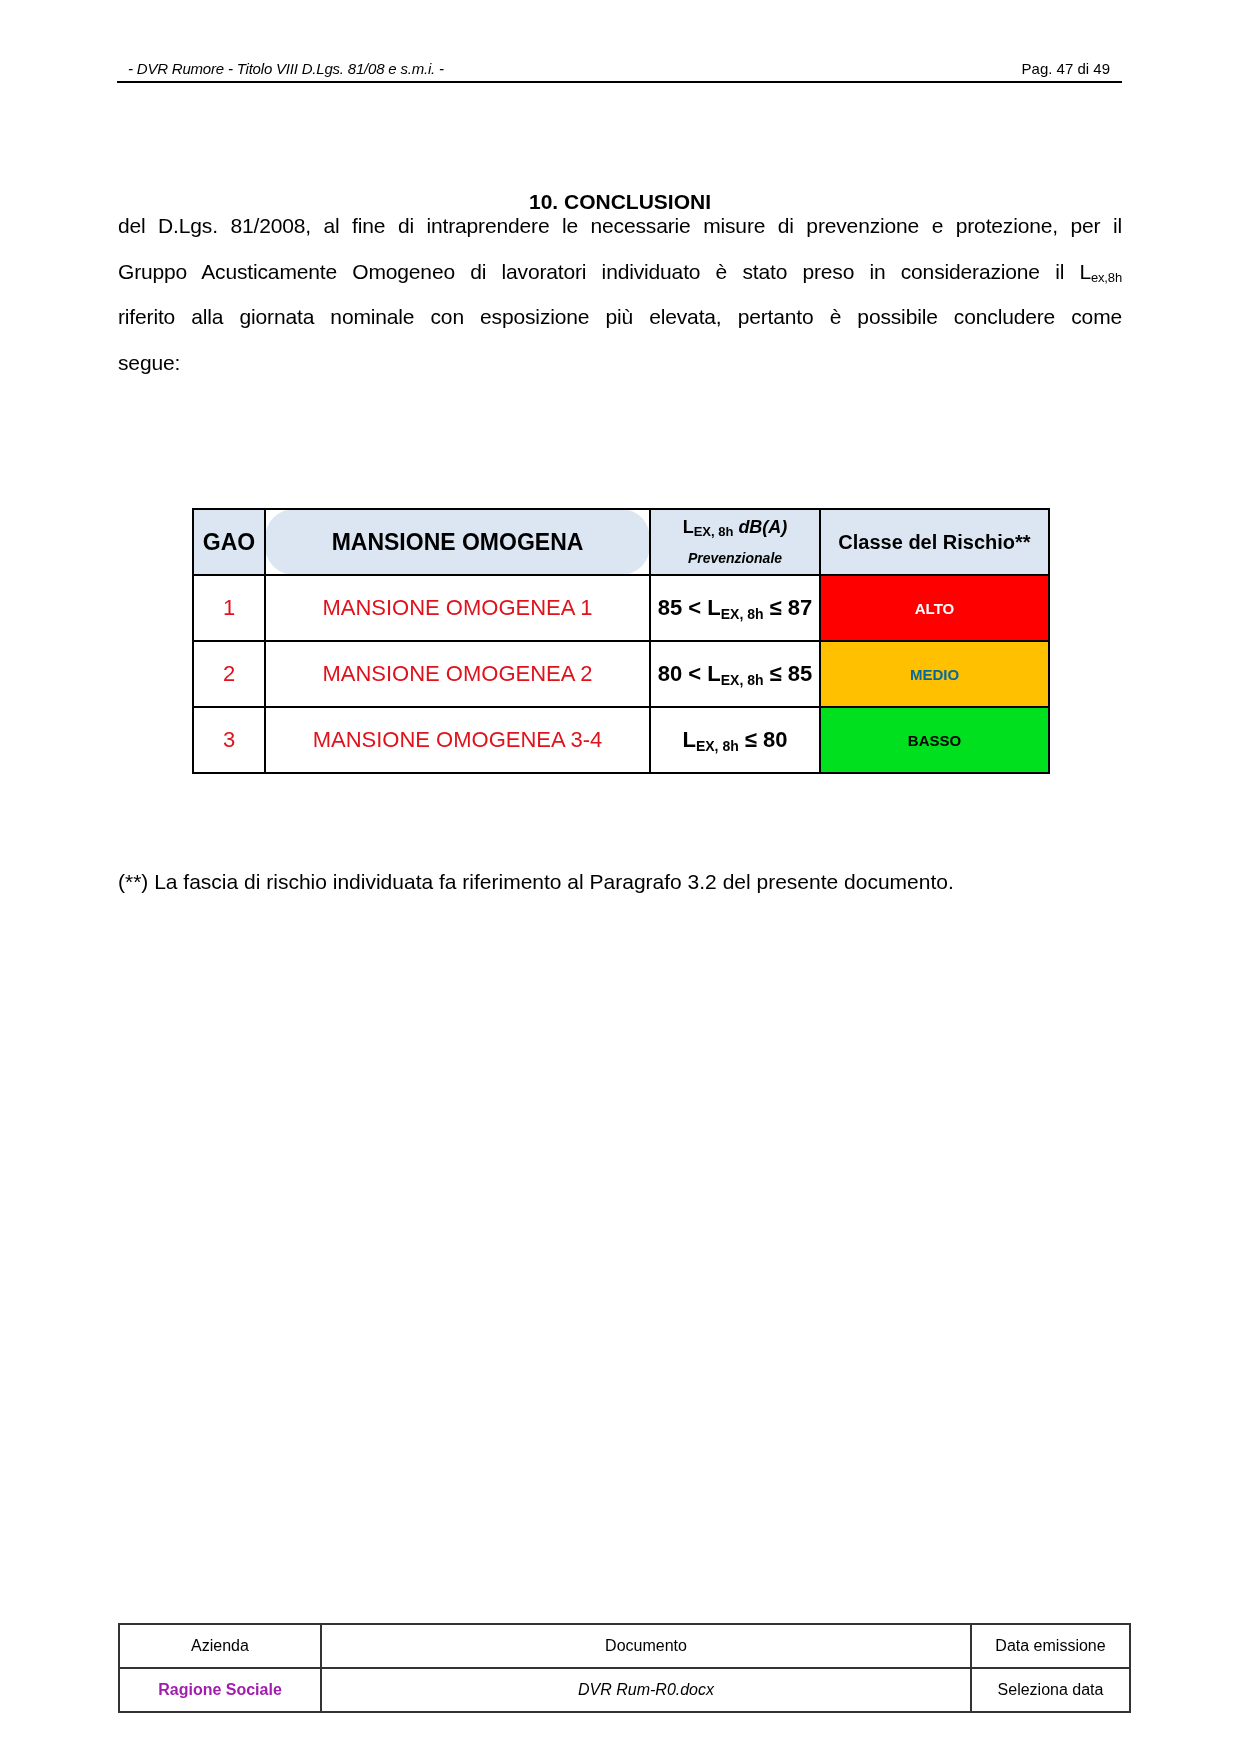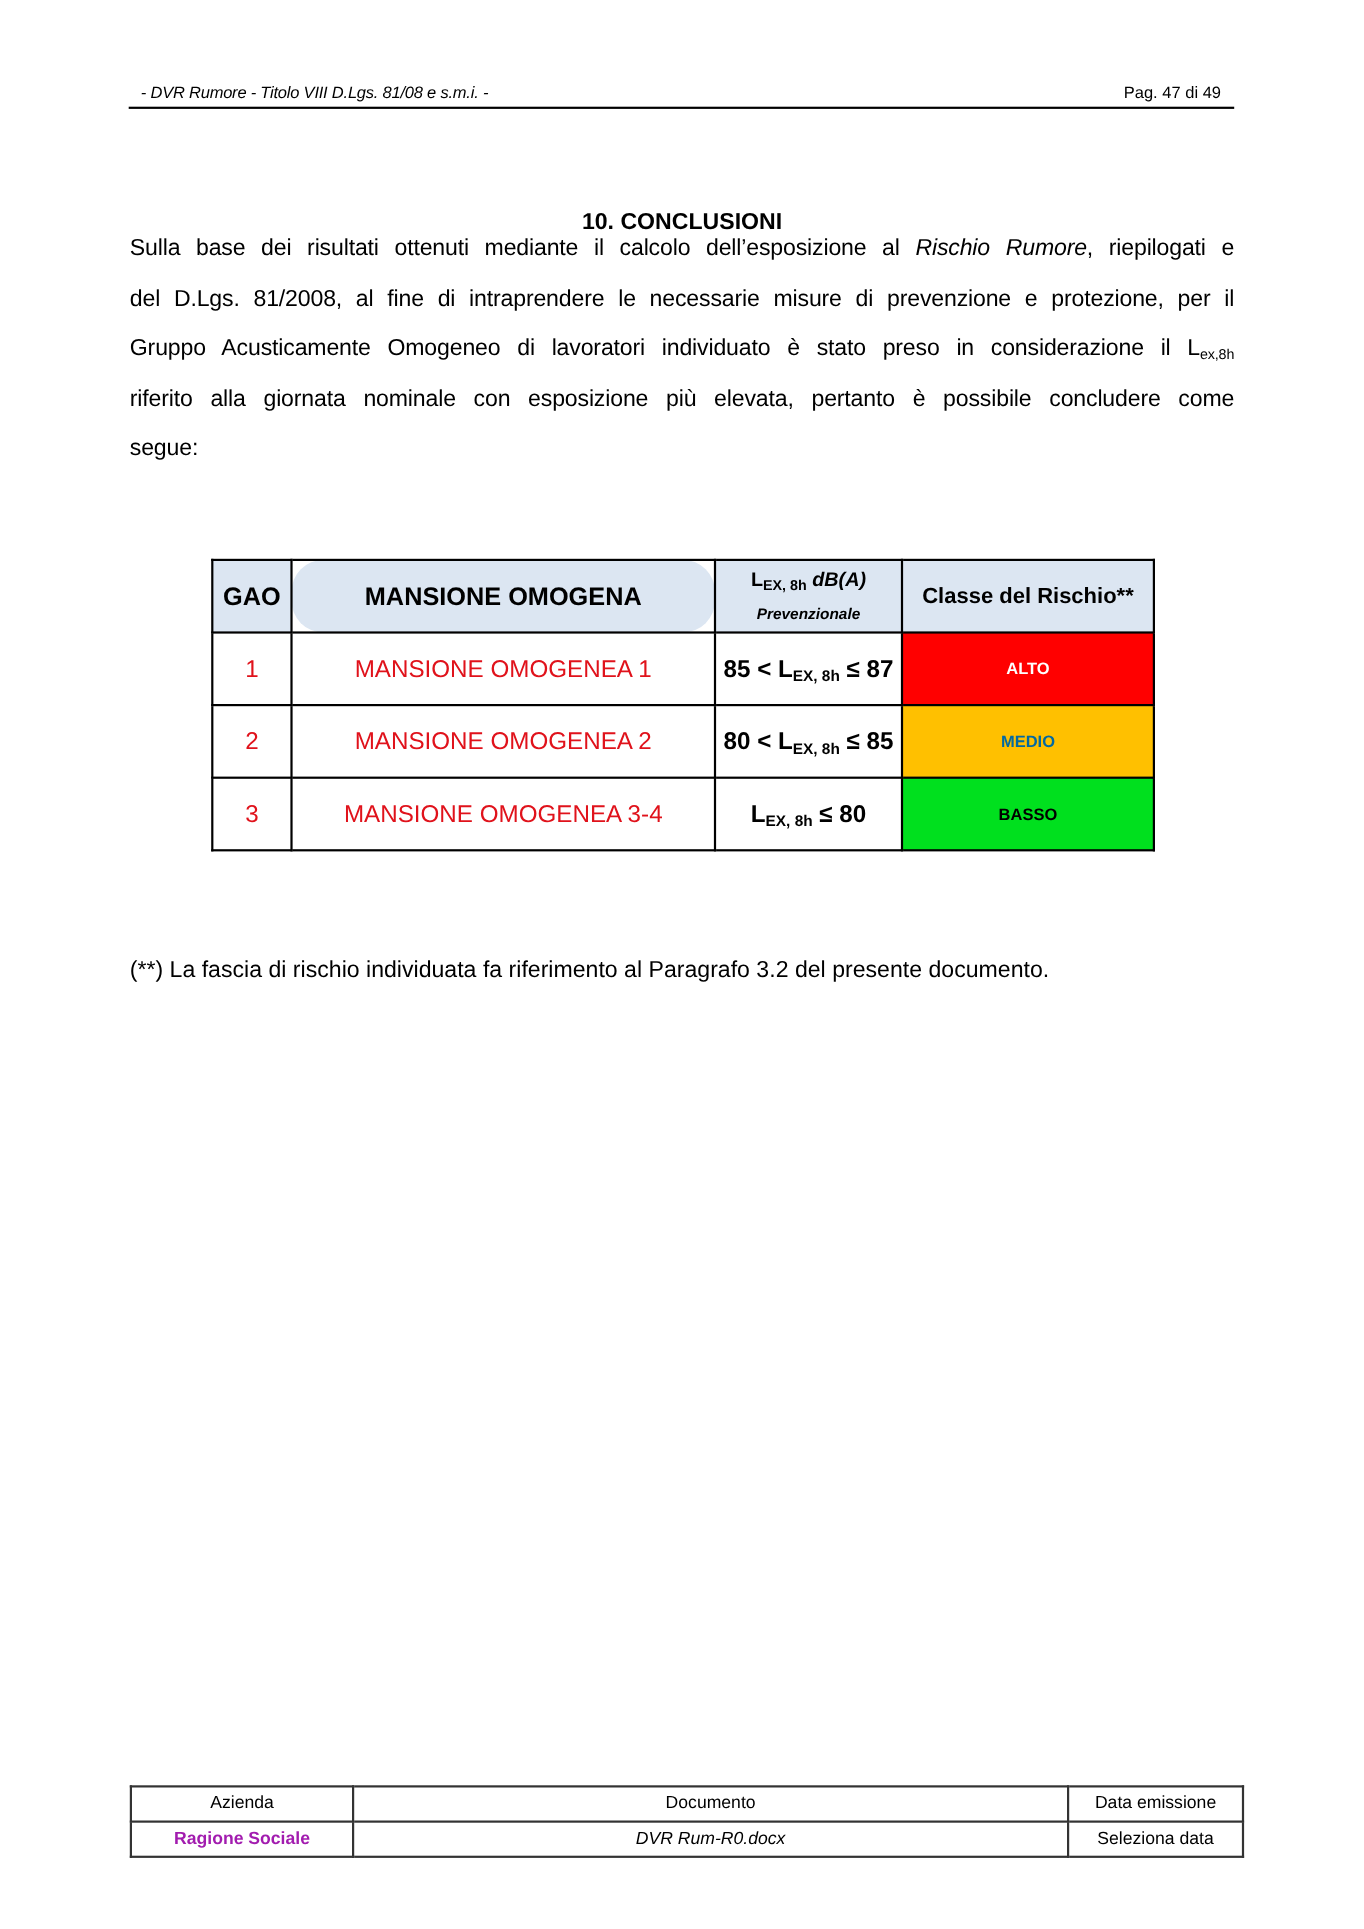--- a/index.html
+++ b/index.html
@@ -1,19 +1,19 @@
 <!DOCTYPE html>
 <html><head>
 <meta charset="utf-8">
 <style>
   * { box-sizing: border-box; margin: 0; padding: 0; }
   html, body { width: 1240px; height: 1754px; background: #ffffff; }
   body { position: relative; font-family: "Liberation Sans", sans-serif; color: #000; overflow: hidden; }
 
-  .page-header { position: absolute; left: 117px; top: 72px; width: 1005px; height: 27px; border-bottom: 2px solid #000; }
+  .page-header { position: absolute; left: 117px; top: 56px; width: 1005px; height: 27px; border-bottom: 2px solid #000; }
   .hdr-left { position: absolute; left: 11px; top: 4px; font-style: italic; font-size: 15px; letter-spacing: -0.2px; }
   .hdr-right { position: absolute; right: 12px; top: 4px; font-size: 15px; }
 
   .section-title { position: absolute; left: 0; width: 1240px; top: 150px; text-align: center; font-weight: bold; font-size: 21px; margin-top: 40px; }
 
   .body-para { position: absolute; left: 118px; top: 203px; width: 1004px; font-size: 21px; line-height: 45.6px; text-align: justify; letter-spacing: -0.15px; }
   .body-para .line { display: block; text-align: justify; text-align-last: justify; height: 45.6px; white-space: nowrap; }
   .body-para .line.last { text-align-last: left; }
   .sub { font-size: 13px; vertical-align: -3px; }
 
@@ -34,39 +34,38 @@
   .lex-cell { font-size: 22px; font-weight: bold; white-space: nowrap; }
   .lex-cell .sub { font-size: 14px; vertical-align: -4px; }
   .cls-cell { font-size: 15px; font-weight: bold; }
   .cls-alto { background: #ff0000; color: #ffffff; }
   .cls-medio { background: #ffc000; color: #0369a1; }
   .cls-basso { background: #00e01e; color: #000000; margin-top: 32px; }
 
   .footnote { position: absolute; left: 118px; top: 870px; font-size: 21px; }
 
   .footer-table { position: absolute; left: 118px; top: 1623px; border-collapse: collapse; }
-  .footer-table td { border: 2px solid #333; height: 32px; text-align: center; font-size: 16px; }
+  .footer-table td { border: 2px solid #333; height: 44px; text-align: center; font-size: 16px; }
   .f-c1 { width: 202px; }
   .f-c2 { width: 650px; }
   .f-c3 { width: 159px; }
   .f-red { color: #a21caf; font-weight: bold; }
   .f-ital { font-style: italic; }
 </style>
 </head>
 <body>
 
 <div class="page-header">
   <span class="hdr-left">- DVR Rumore - Titolo VIII D.Lgs. 81/08 e s.m.i. -</span>
   <span class="hdr-right">Pag. 47 di 49</span>
 </div>
 
 <div class="section-title">10.  CONCLUSIONI</div>
 
 <div class="body-para">
-  <span class="line"><span>Sulla base dei risultati ottenuti mediante il calcolo dell’esposizione al </span><i>Rischio Rumore</i><span>, riepilogati e</span></span>
   <span class="line">del D.Lgs. 81/2008, al fine di intraprendere le necessarie misure di prevenzione e protezione, per il</span>
   <span class="line"><span>Gruppo Acusticamente Omogeneo di lavoratori individuato è stato preso in considerazione il L</span><span class="sub">ex,8h</span></span>
   <span class="line">riferito alla giornata nominale con esposizione più elevata, pertanto è possibile concludere come</span>
   <span class="line last">segue:</span>
 </div>
 
 <table class="risk-table">
   <tbody>
       <tr>
     <th class="col-gao th-gao">GAO</th>

